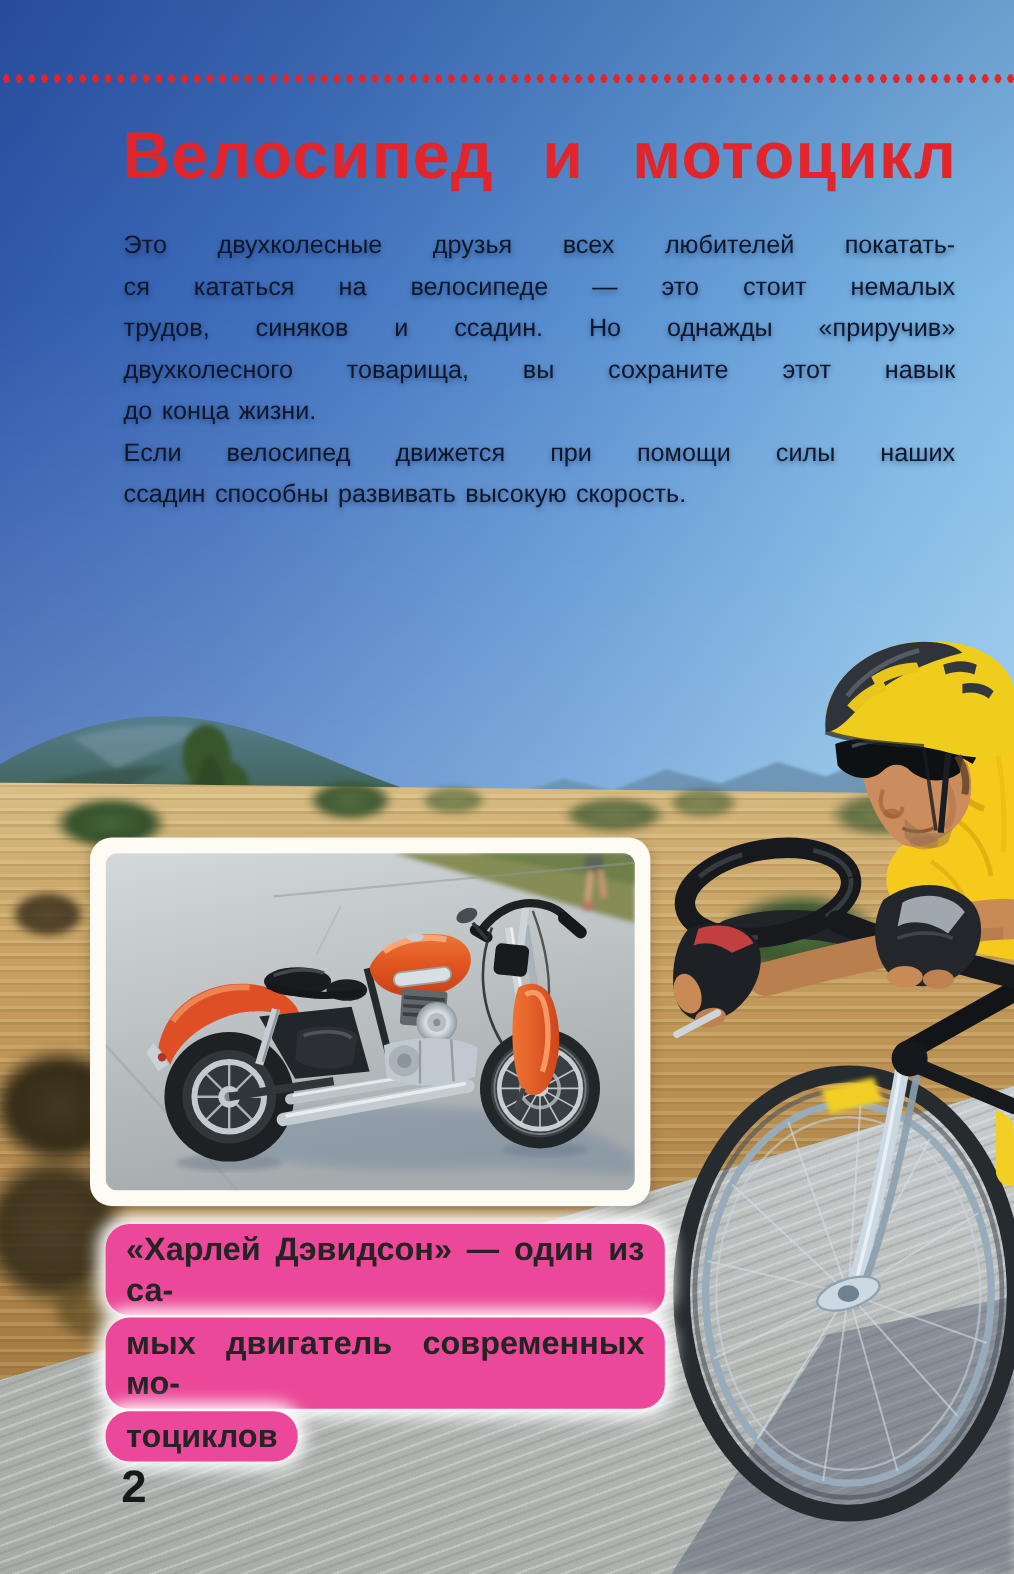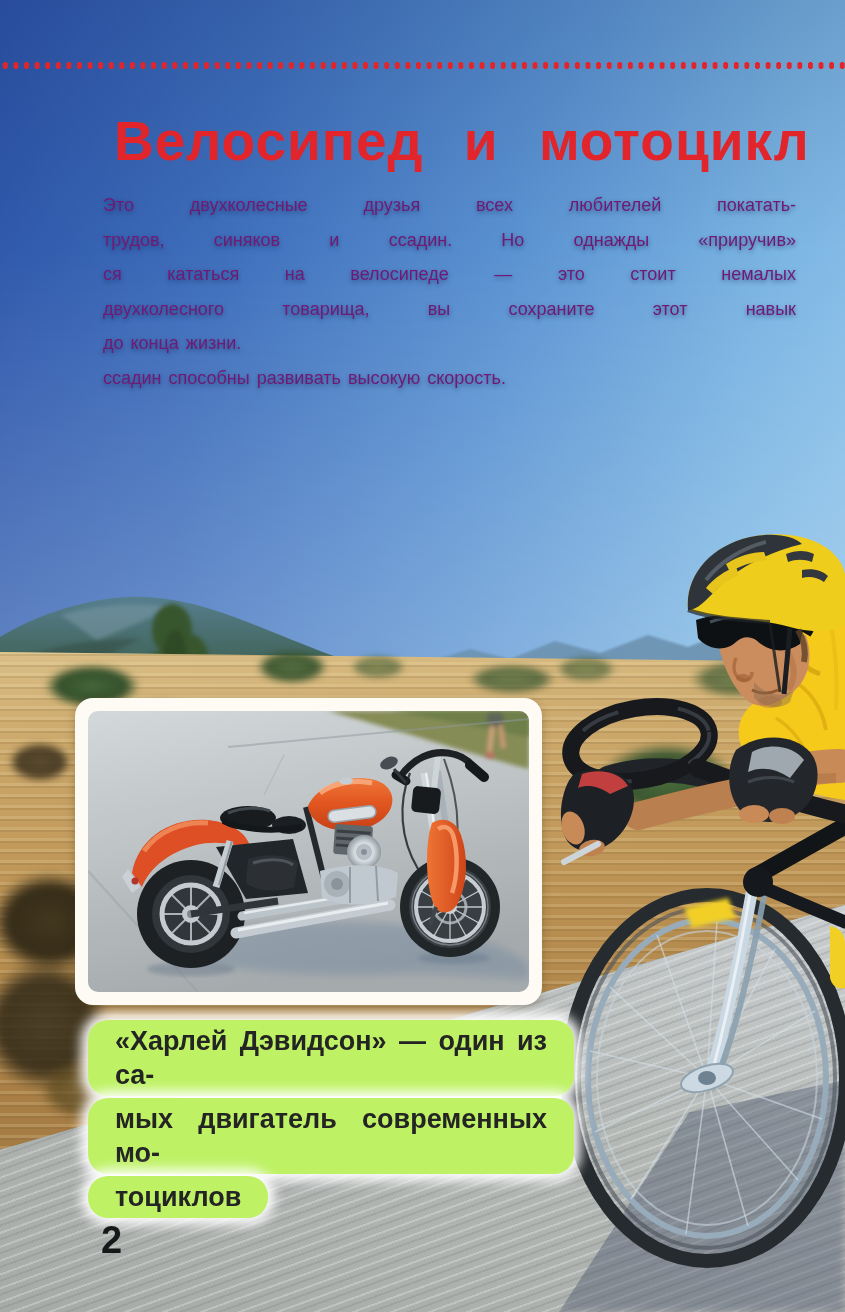--- a/index.html
+++ b/index.html
@@ -31,36 +31,36 @@
   .road-shadow{left:520px;top:1080px;width:325px;height:232px;
        background:rgba(70,82,105,.42);
        clip-path:polygon(12% 100%,52% 14%,100% 0,100% 100%);filter:blur(4px)}
 
   .cyclist{left:540px;top:530px}
 
   
   .dots{left:0;top:61px;width:845px;height:9px;
        background-image:radial-gradient(2.7px 3.8px at 50% 50%,#e2242b 96%,rgba(226,36,43,0) 100%);
        background-size:10.6px 9px;background-repeat:repeat-x}
-  .title{left:102px;top:97px;margin:12px;font-size:55px;font-weight:800;
+  .title{left:102px;top:97px;margin:0;font-size:55px;font-weight:800;
        letter-spacing:1px;word-spacing:24px;color:#e2242b;white-space:nowrap}
-  .body-text{left:103px;top:188px;width:693px;font-size:18px;line-height:34.5px;
-       font-weight:500;color:#701a75;text-shadow:0 2px 4px rgba(15,35,85,.5);word-spacing:2px}
+  .body-text{left:103px;top:188px;width:693px;font-size:21px;line-height:34.5px;
+       font-weight:500;color:#0f172a;text-shadow:0 2px 4px rgba(15,35,85,.5);word-spacing:2px}
   .body-text .ln{text-align:justify;text-align-last:justify}
   .body-text .ln.short{text-align:center;text-align-last:left}
 
   
   .photo-frame{left:75px;top:698px;width:467px;height:307px;margin:0;
        background:#fdfbf4;border-radius:18px;box-shadow:0 3px 10px rgba(70,50,20,.3)}
   .photo-frame svg{position:absolute;left:13px;top:13px;border-radius:10px}
 
   
   .caption{left:88px;top:1020px;width:480px;font-weight:700;font-size:27px;
        line-height:34px;color:#242424}
-  .caption .pill{background:#bef264;border-radius:20px;padding:4px 27px;
+  .caption .pill{background:#ec4899;border-radius:20px;padding:4px 17px;
        box-shadow:0 0 12px 7px rgba(255,255,255,.95);width:432px;
        text-align:justify;text-align-last:justify;margin-bottom:2px}
   .caption .pill.short{width:auto;display:inline-block;text-align:center;text-align-last:left}
 
   .page-number{left:101px;top:1219px;font-size:38px;font-weight:700;color:#17181a}
 </style>
 </head>
 <body>
 
 <div id="page">
@@ -228,24 +228,25 @@
       <ellipse cx="52" cy="318" rx="13" ry="8" fill="#bf8150" transform="rotate(-10 52 318)"></ellipse>
       <path d="M 58 314 L 24 332" stroke="#cdd5da" stroke-width="6" stroke-linecap="round"></path>
     </g>
   </svg>
 
   <div class="layer dots"></div>
   <h1 class="layer title">Велосипед и мотоцикл</h1>
 
   <div class="layer body-text">
     <div class="ln">Это двухколесные друзья всех любителей покатать-</div>
+    <div class="ln">ся кататься на велосипеде — это стоит немалых</div>
     <div class="ln">трудов, синяков и ссадин. Но однажды «приручив»</div>
-    <div class="ln">ся кататься на велосипеде — это стоит немалых</div>
     <div class="ln">двухколесного товарища, вы сохраните этот навык</div>
     <div class="ln short">до конца жизни.</div>
+    <div class="ln">Если велосипед движется при помощи силы наших</div>
     <div class="ln short">ссадин способны развивать высокую скорость.</div>
   </div>
 
   <figure class="layer photo-frame">
     <svg width="441" height="281" viewBox="0 0 441 281">
       <defs>
         <linearGradient id="pav" x1="0" y1="0" x2="0.3" y2="1">
           <stop offset="0" stop-color="#d6d9da"></stop>
             <stop offset="0.5" stop-color="#bfc3c4"></stop>
             <stop offset="1" stop-color="#a6aaab"></stop>

